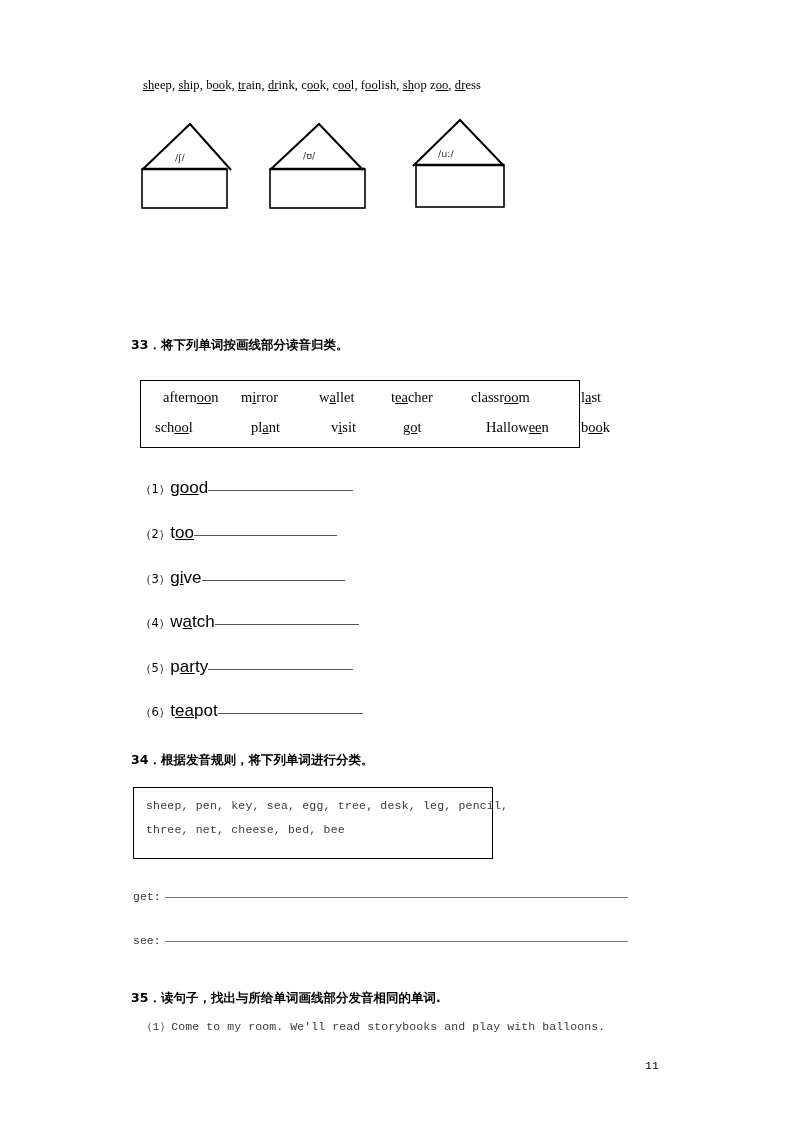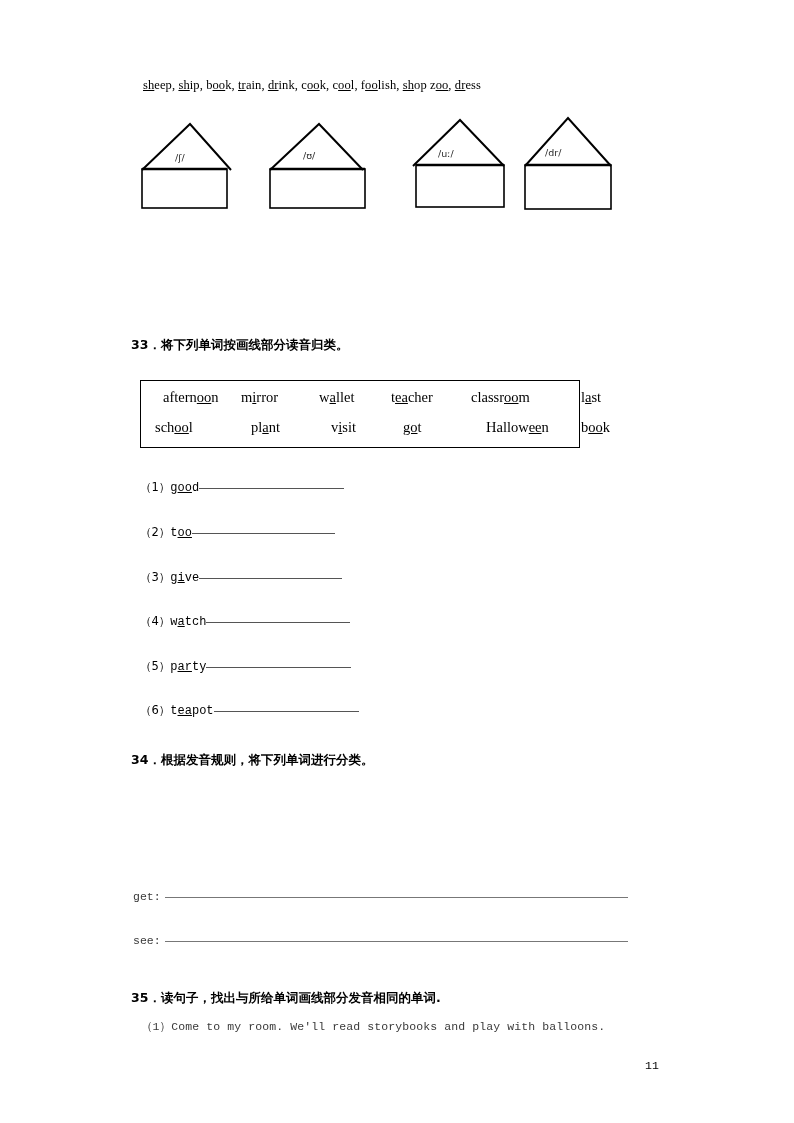--- a/index.html
+++ b/index.html
@@ -88,22 +88,22 @@
 
   
   .blank-item {
     position: absolute;
     font-family: "DejaVu Sans", sans-serif;
     font-size: 11.5px;
     white-space: nowrap;
     color: #000;
   }
   .blank-item .word {
-    font-family: Liberation Mono, monospace;
-    font-size: 12px;
+    font-family: Liberation Sans, sans-serif;
+    font-size: 17px;
   }
   .blank-item .rule {
     display: inline-block;
     border-bottom: 1px solid #555;
     vertical-align: 2px;
     height: 10px;
   }
 
   
   #word-bank-2 {
@@ -195,28 +195,20 @@
 
     <div class="house" style="left:278px; top:0px;">
       <svg width="105" height="104" viewBox="0 0 105 104">
         <polyline points="5,58 52,12 96,58" fill="none" stroke="#000" stroke-width="2"></polyline>
         <rect x="8" y="57" width="88" height="42" fill="none" stroke="#000" stroke-width="1.6"></rect>
         <line x1="8" y1="57" x2="96" y2="57" stroke="#000" stroke-width="2.6"></line>
       </svg>
       <span class="phon" style="left:30px; top:40px;">/uː/</span>
     </div>
 
-    <div class="house" style="left:383px; top:-4px;">
-      <svg width="105" height="110" viewBox="0 0 105 110">
-        <polyline points="12,62 55,14 98,62" fill="none" stroke="#000" stroke-width="2"></polyline>
-        <rect x="12" y="61" width="86" height="44" fill="none" stroke="#000" stroke-width="1.6"></rect>
-        <line x1="12" y1="61" x2="98" y2="61" stroke="#000" stroke-width="2.6"></line>
-      </svg>
-      <span class="phon" style="left:32px; top:43px;">/dr/</span>
-    </div>
 
   </div>
 
   <div class="q-heading" style="left:131px; top:337px;">33．将下列单词按画线部分读音归类。</div>
 
   <div id="word-bank-1">
     <div class="row r1">
         <span class="cell" style="left: 22px;"><span><span>aftern</span><span class="u">oo</span><span>n</span></span></span>
         <span class="cell" style="left: 100px;"><span><span>m</span><span class="u">i</span><span>rror</span></span></span>
         <span class="cell" style="left: 178px;"><span><span>w</span><span class="u">a</span><span>llet</span></span></span>
@@ -238,20 +230,24 @@
       <div class="blank-item" style="left: 140px; top: 478px;"><span>（1）</span><span class="word"><span><span>g</span><span class="u">oo</span><span>d</span></span></span><span class="rule" style="width: 145px;"></span></div>
       <div class="blank-item" style="left: 140px; top: 523px;"><span>（2）</span><span class="word"><span><span>t</span><span class="u">oo</span></span></span><span class="rule" style="width: 143px;"></span></div>
       <div class="blank-item" style="left: 140px; top: 568px;"><span>（3）</span><span class="word"><span><span>g</span><span class="u">i</span><span>ve</span></span></span><span class="rule" style="width: 143px;"></span></div>
       <div class="blank-item" style="left: 140px; top: 612px;"><span>（4）</span><span class="word"><span><span>w</span><span class="u">a</span><span>tch</span></span></span><span class="rule" style="width: 144px;"></span></div>
       <div class="blank-item" style="left: 140px; top: 657px;"><span>（5）</span><span class="word"><span><span>p</span><span class="u">ar</span><span>ty</span></span></span><span class="rule" style="width: 145px;"></span></div>
       <div class="blank-item" style="left: 140px; top: 701px;"><span>（6）</span><span class="word"><span><span>t</span><span class="u">ea</span><span>pot</span></span></span><span class="rule" style="width: 145px;"></span></div>
     </div>
 
   <div class="q-heading" style="left:131px; top:752px;">34．根据发音规则，将下列单词进行分类。</div>
 
+  <div id="word-bank-2">
+    <div class="line l1">sheep, pen, key, sea, egg, tree, desk, leg, pencil,</div>
+    <div class="line l2">three, net, cheese, bed, bee</div>
+  </div>
 
   <div id="q34-answers">
       <div class="answer-line" style="left: 133px; top: 887px;"><span>get:</span><span class="rule" style="width: 463px;"></span></div>
       <div class="answer-line" style="left: 133px; top: 931px;"><span>see:</span><span class="rule" style="width: 463px;"></span></div>
     </div>
 
   <div class="q-heading" style="left:131px; top:974px;margin-top:16px;">35．读句子，找出与所给单词画线部分发音相同的单词.</div>
   <div id="q35-sentence">（1）Come to my room. We'll read storybooks and play with balloons.</div>
 
   <div id="page-number">11</div>

